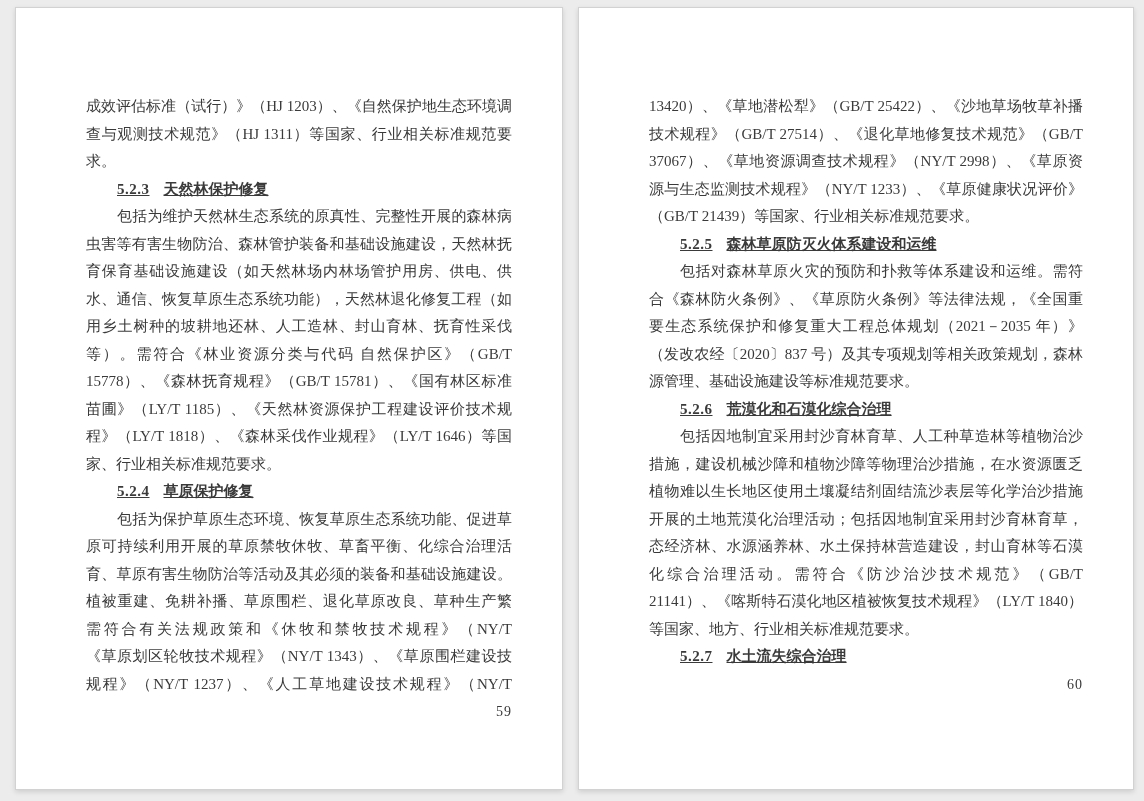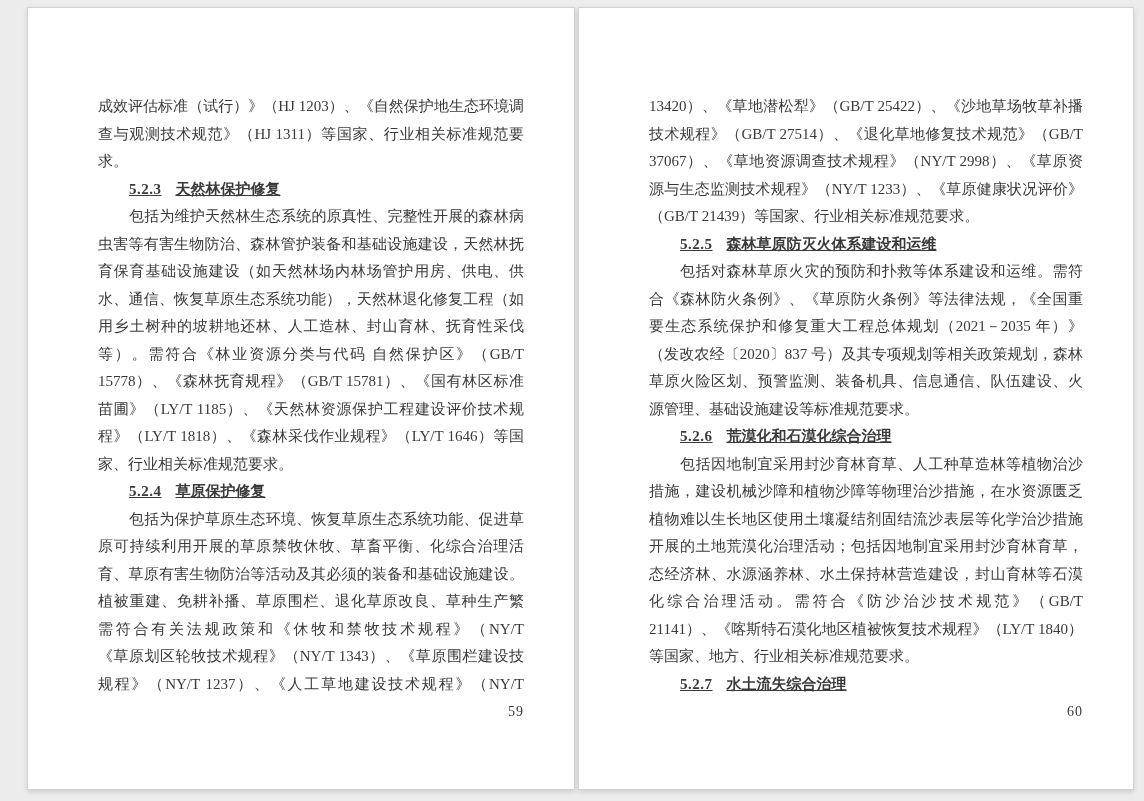--- a/index.html
+++ b/index.html
@@ -19,21 +19,21 @@
     width: 1144px; height: 801px;
   }
   .page {
     position: absolute;
     top: 7px;
     height: 783px;
     background: var(--page);
     border: 1px solid #d2d2d2;
     box-shadow: 0 2px 5px rgba(0,0,0,0.13);
   }
-  .page-left  { left: 27px;  width: 548px; }
+  .page-left  { left: 15px;  width: 548px; }
   .page-right { left: 578px; width: 556px; }
   .page-text {
     position: absolute;
     top: 85px; left: 70px; right: 50px;
     font-size: 15px;
     color: var(--ink);
   }
   .line {
     height: 27.5px;
     line-height: 27.5px;
@@ -100,21 +100,20 @@
           <div class="line cont">13420）、《草地潜松犁》（GB/T 25422）、《沙地草场牧草补播</div>
           <div class="line cont">技术规程》（GB/T 27514）、《退化草地修复技术规范》（GB/T</div>
           <div class="line cont">37067）、《草地资源调查技术规程》（NY/T 2998）、《草原资</div>
           <div class="line cont">源与生态监测技术规程》（NY/T 1233）、《草原健康状况评价》</div>
           <div class="line end">（GB/T 21439）等国家、行业相关标准规范要求。</div>
           <div class="line heading"><span class="hnum">5.2.5</span><span class="htitle">森林草原防灭火体系建设和运维</span></div>
           <div class="line para">包括对森林草原火灾的预防和扑救等体系建设和运维。需符</div>
           <div class="line cont">合《森林防火条例》、《草原防火条例》等法律法规，《全国重</div>
           <div class="line cont">要生态系统保护和修复重大工程总体规划（2021－2035 年）》</div>
           <div class="line cont">（发改农经〔2020〕837 号）及其专项规划等相关政策规划，森林</div>
-          <div class="line cont">草原火险区划、预警监测、装备机具、信息通信、队伍建设、火</div>
           <div class="line end">源管理、基础设施建设等标准规范要求。</div>
           <div class="line heading"><span class="hnum">5.2.6</span><span class="htitle">荒漠化和石漠化综合治理</span></div>
           <div class="line para">包括因地制宜采用封沙育林育草、人工种草造林等植物治沙</div>
           <div class="line cont">措施，建设机械沙障和植物沙障等物理治沙措施，在水资源匮乏</div>
           <div class="line cont">植物难以生长地区使用土壤凝结剂固结流沙表层等化学治沙措施</div>
           <div class="line cont">开展的土地荒漠化治理活动；包括因地制宜采用封沙育林育草，生</div>
           <div class="line cont">态经济林、水源涵养林、水土保持林营造建设，封山育林等石漠</div>
           <div class="line cont">化综合治理活动。需符合《防沙治沙技术规范》（GB/T</div>
           <div class="line cont">21141）、《喀斯特石漠化地区植被恢复技术规程》（LY/T 1840）</div>
           <div class="line end">等国家、地方、行业相关标准规范要求。</div>

